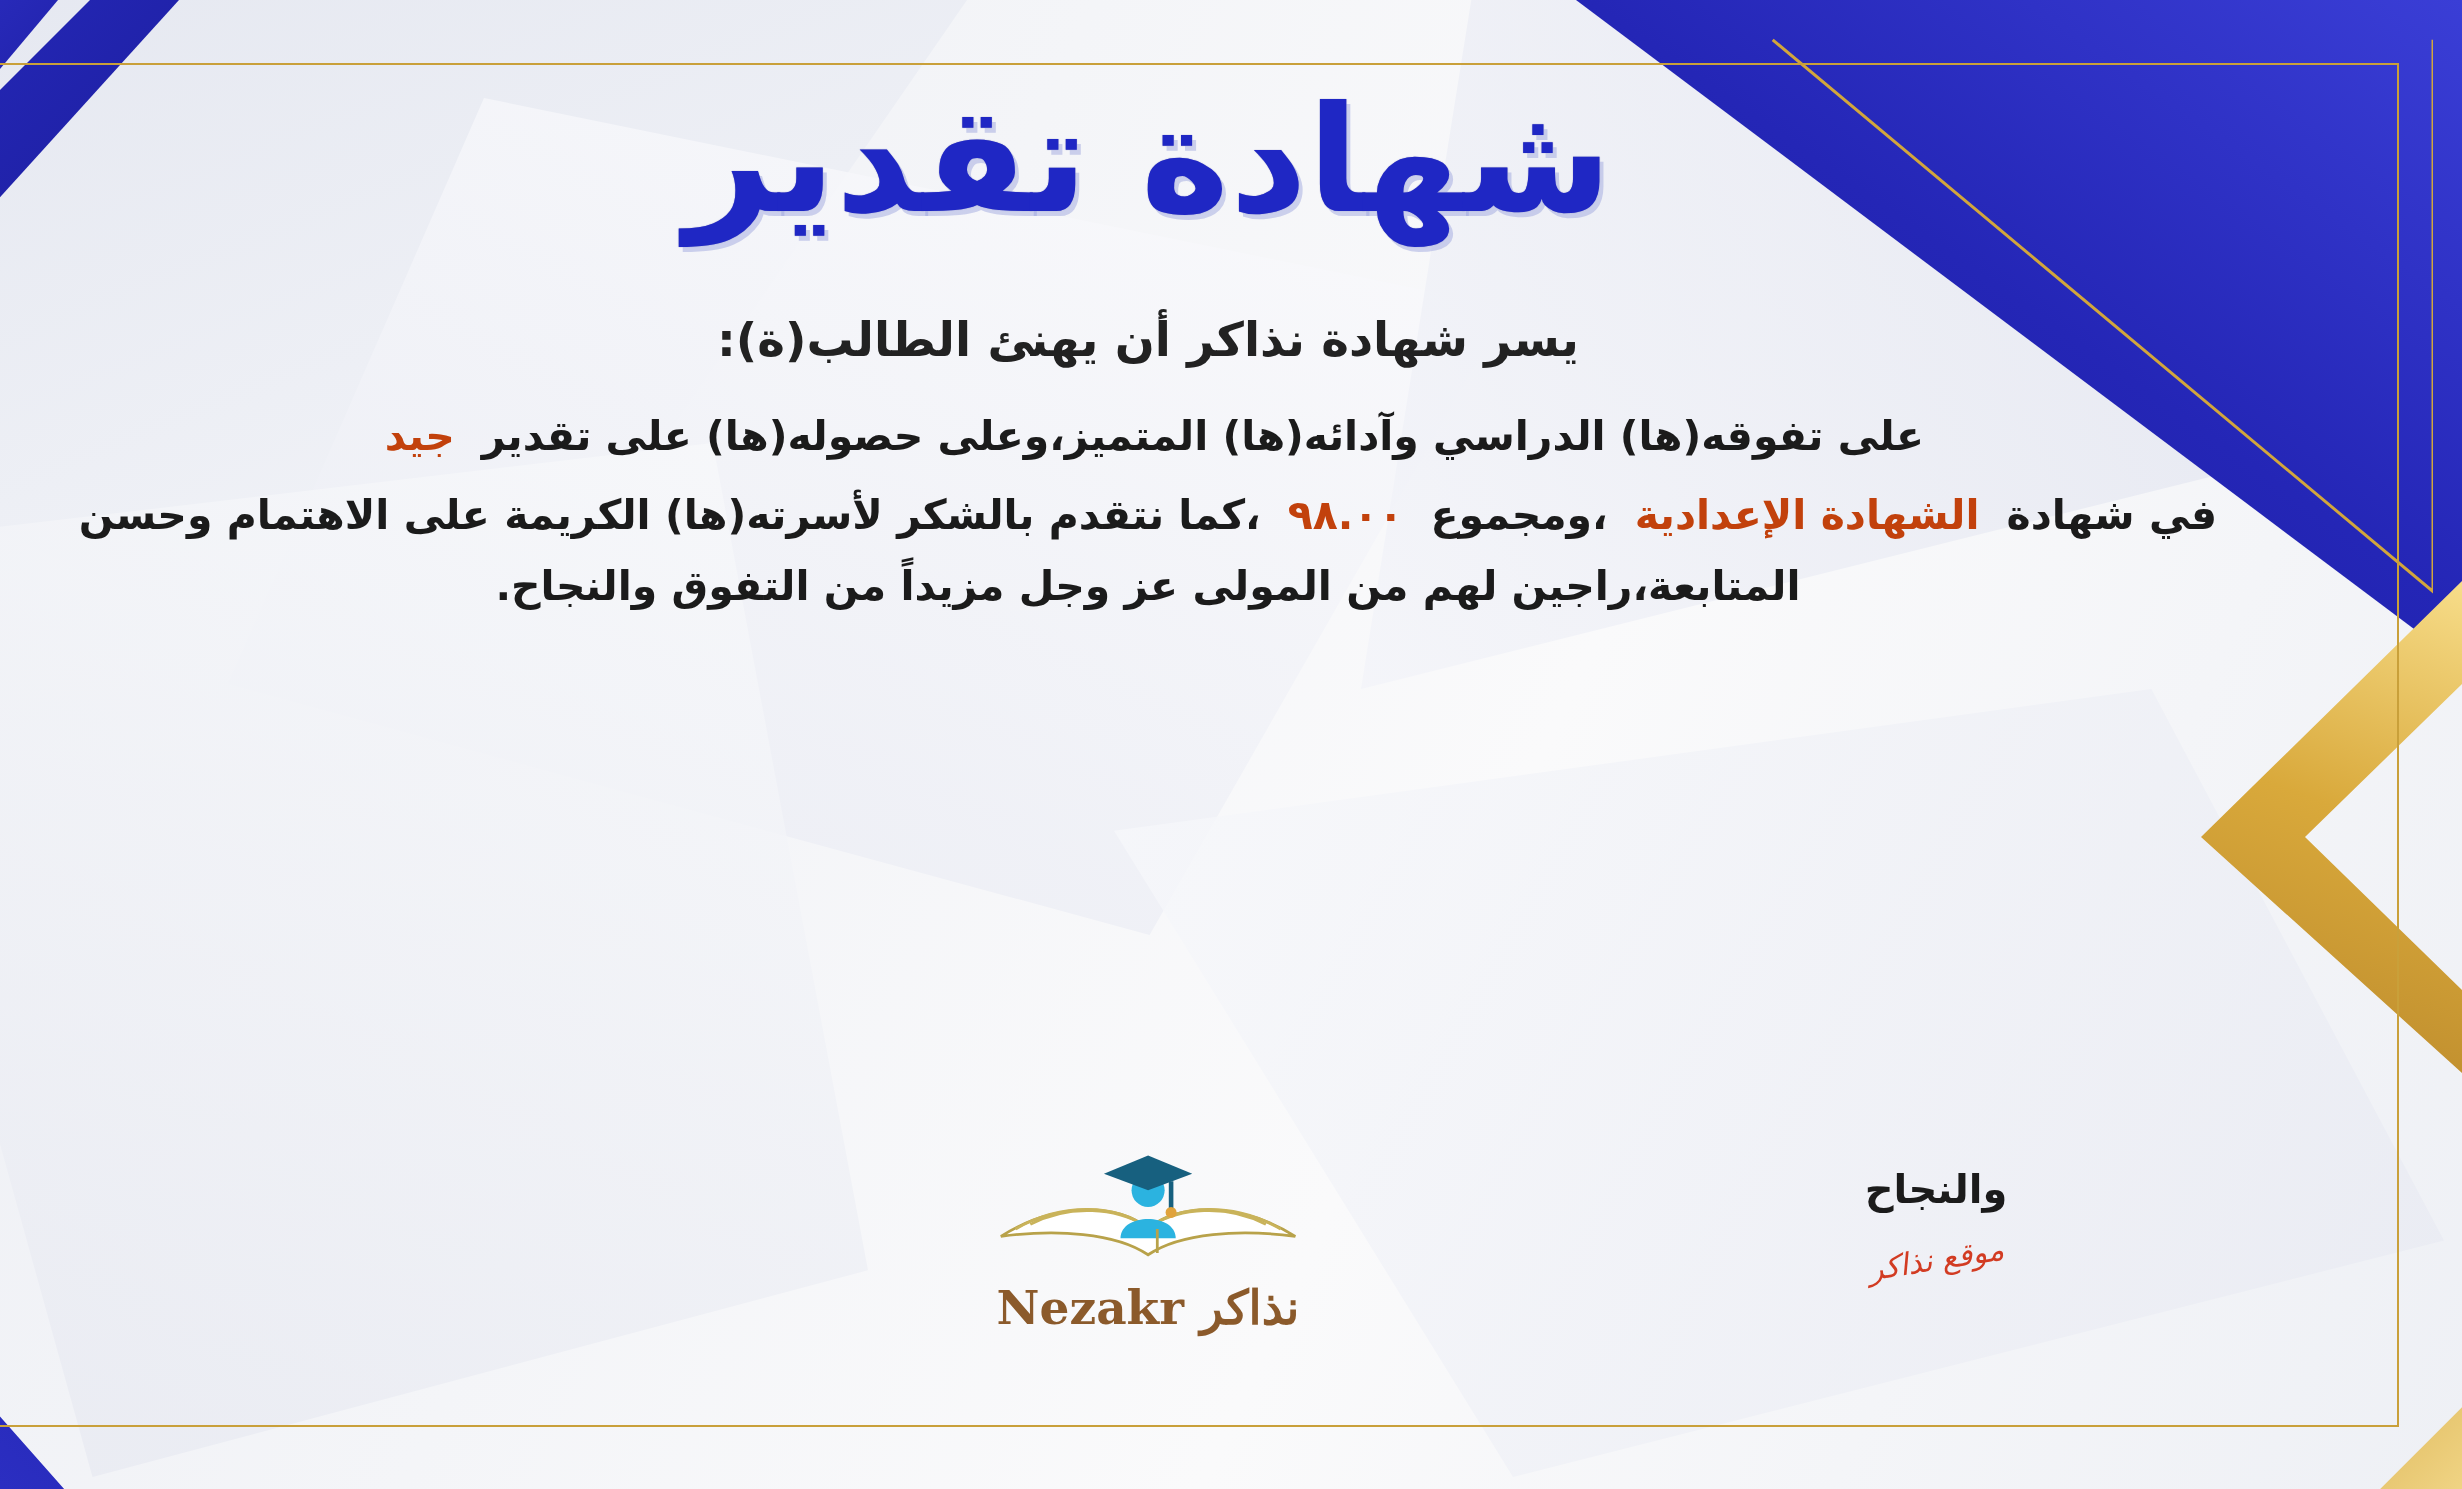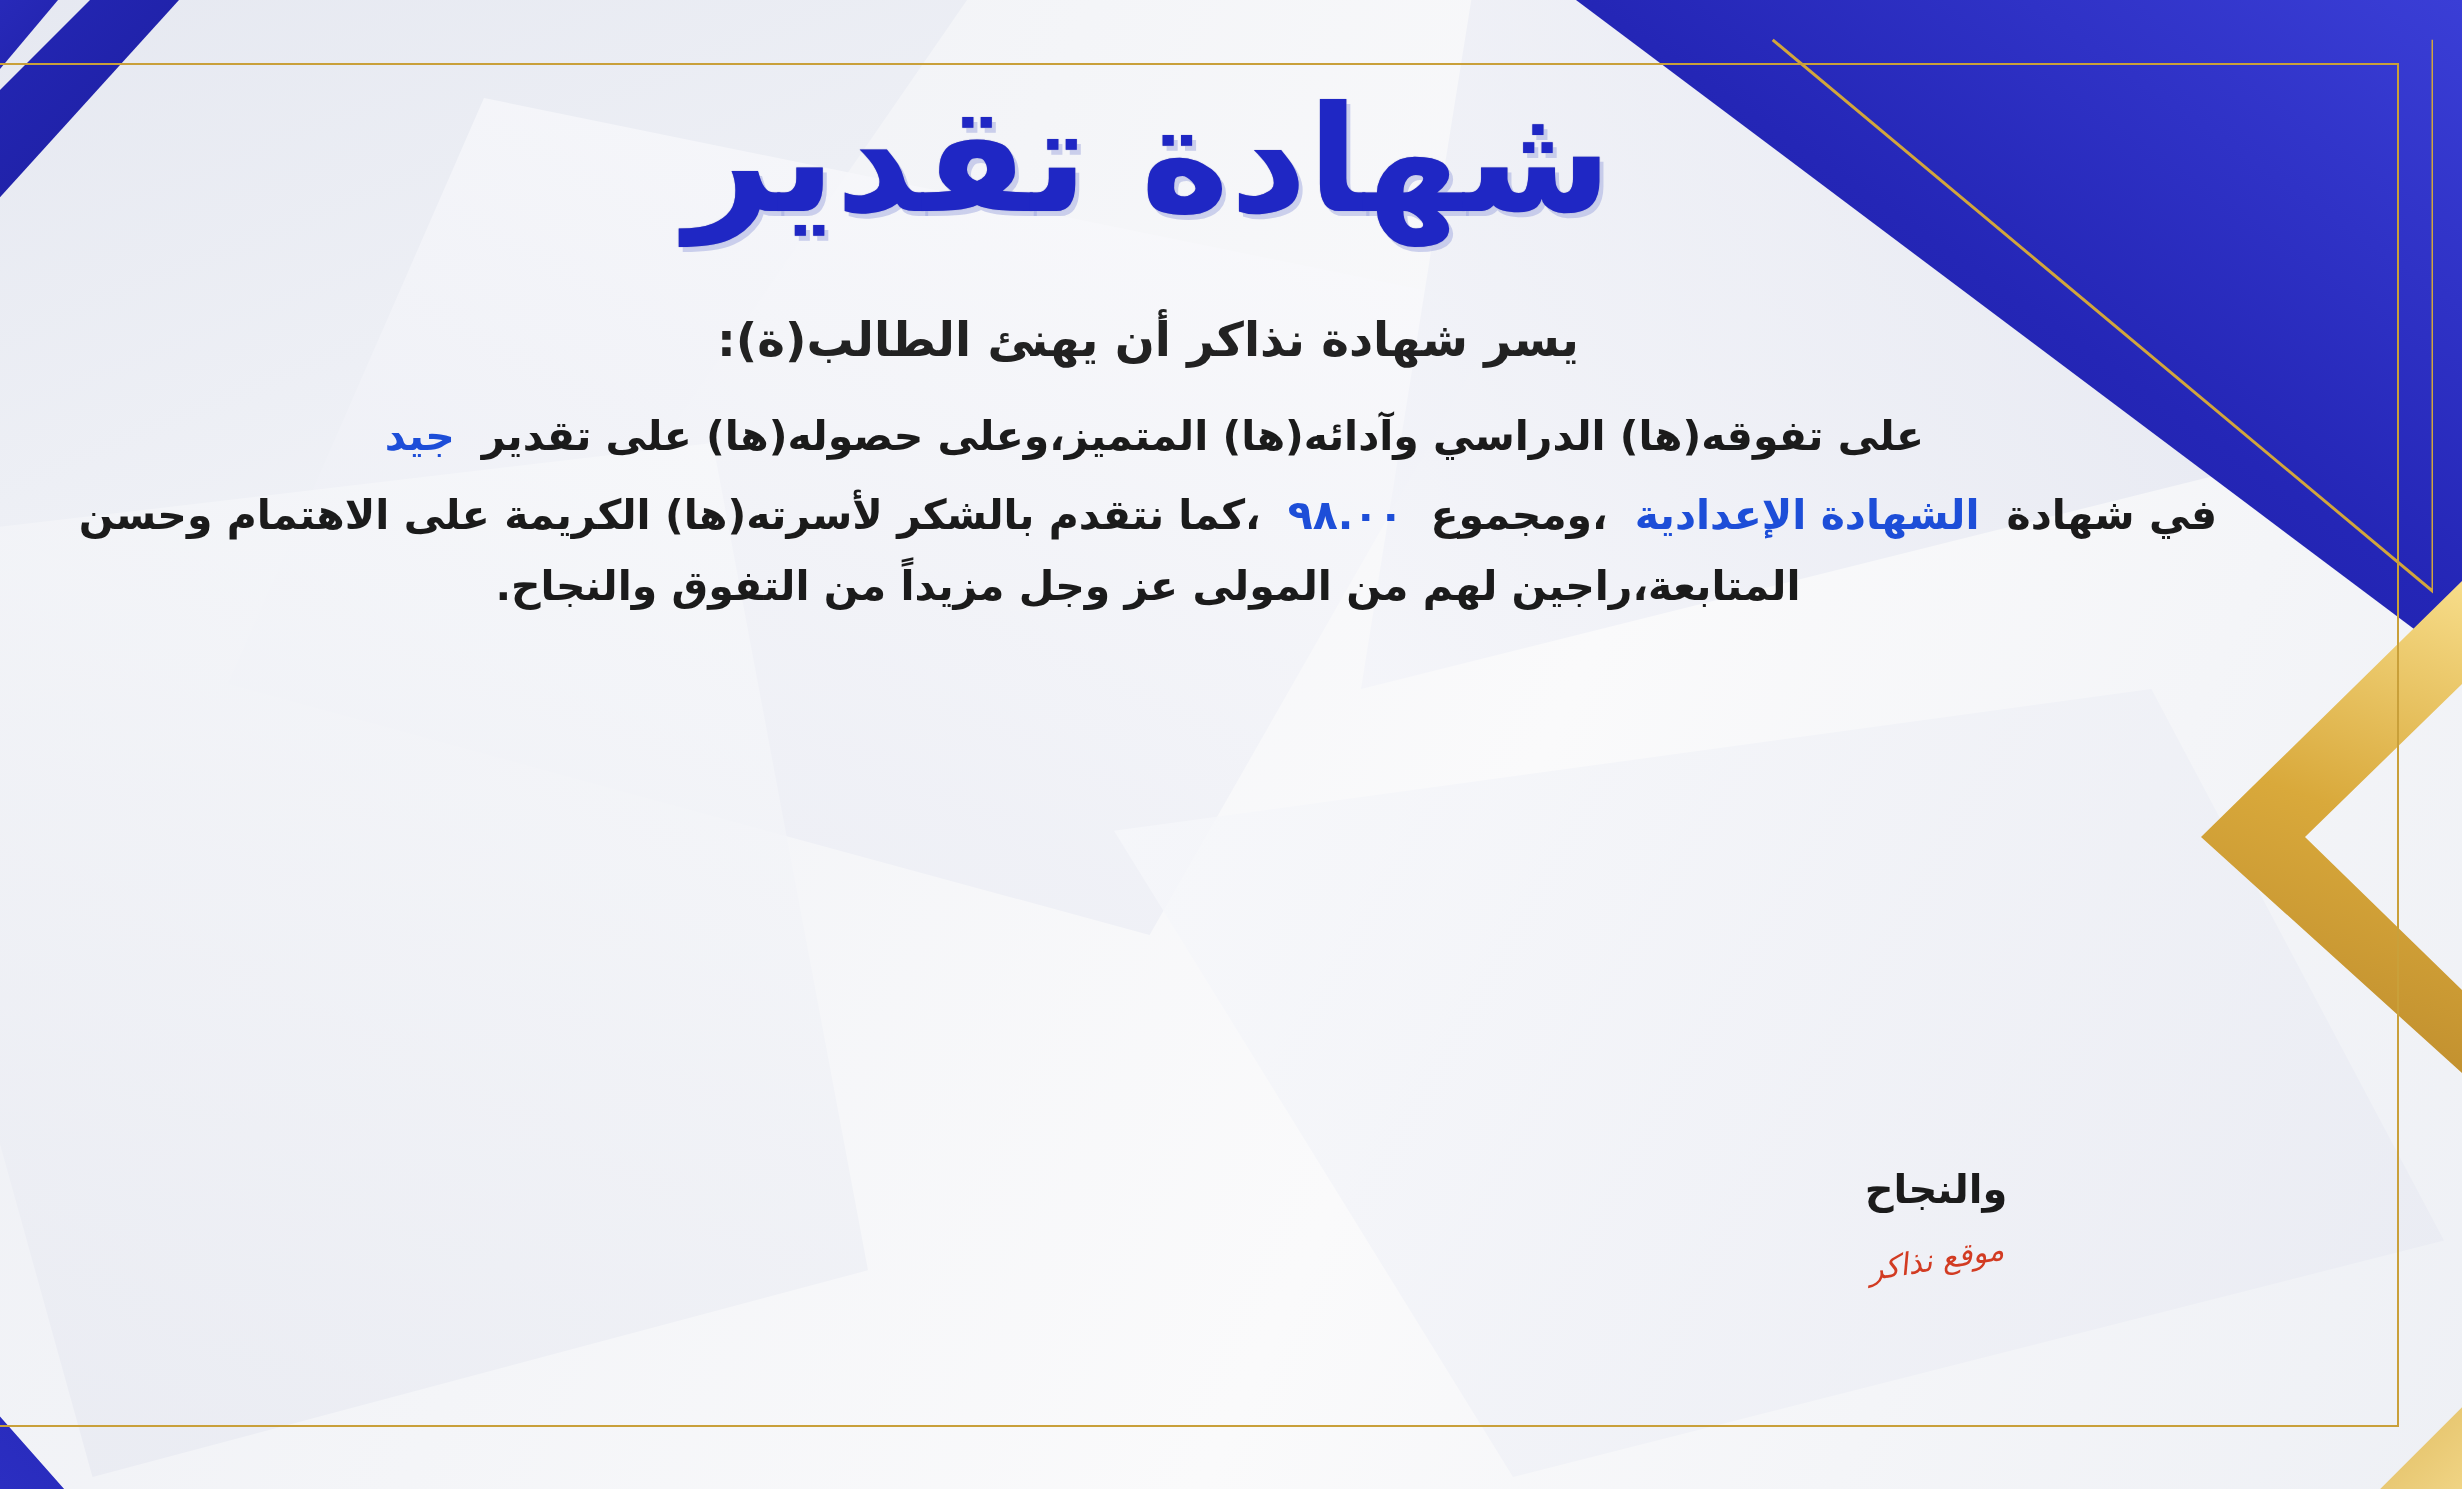--- a/index.html
+++ b/index.html
@@ -198,21 +198,21 @@
 
   .body-block {
     margin-top: 34px;
     width: 2246px;
     font-size: 41px;
     line-height: 1.75;
     color: #1b1b1b;
     font-weight: 600;
   }
   .body-block .hl {
-    color: #1d4ed8;
+    color: #c2410c;
     font-weight: 700;
     padding: 0 12.8px;
   }
   .body-block p { margin: 0 0 6.9px 0; }
 
   
   .footer {
     position: absolute;
     left: 0;
     right: 0;
@@ -318,17 +318,38 @@
       </p>
     </div>
 
     <div class="footer">
 
       <div class="signature-area">
         <div class="signature-label">والنجاح</div>
         <div class="signature-script">موقع نذاكر</div>
       </div>
 
+      <div class="logo-area">
+        <svg class="logo-mark" viewBox="0 0 360 150">
+
+          <path d="M20 108 C80 70, 150 72, 180 100 C210 72, 280 70, 340 108
+                   C280 100, 215 104, 180 128 C145 104, 80 100, 20 108 Z" fill="#ffffff" stroke="#b8a24a" stroke-width="3"></path>
+          <path d="M36 100 C88 70, 146 74, 178 98" fill="none" stroke="#c9b35a" stroke-width="3"></path>
+          <path d="M324 100 C272 70, 214 74, 182 98" fill="none" stroke="#c9b35a" stroke-width="3"></path>
+          <path d="M52 95 C96 72, 146 78, 176 96" fill="none" stroke="#c9b35a" stroke-width="3"></path>
+          <path d="M308 95 C264 72, 214 78, 184 96" fill="none" stroke="#c9b35a" stroke-width="3"></path>
+
+          <circle cx="180" cy="58" r="18" fill="#2bb3e0"></circle>
+          <path d="M150 110 C150 82, 210 82, 210 110 Z" fill="#2bb3e0"></path>
+
+          <path d="M132 40 L180 20 L228 40 L180 58 Z" fill="#17607f"></path>
+          <path d="M205 48 L205 78" stroke="#17607f" stroke-width="5" fill="none"></path>
+          <circle cx="205" cy="82" r="6" fill="#e0a33c"></circle>
+
+          <path d="M190 100 L190 126" stroke="#b8a24a" stroke-width="3"></path>
+        </svg>
+        <div class="logo-text">نذاكر Nezakr</div>
+      </div>
 
     </div>
   </div>
 </div>
 
 
 </body></html>

